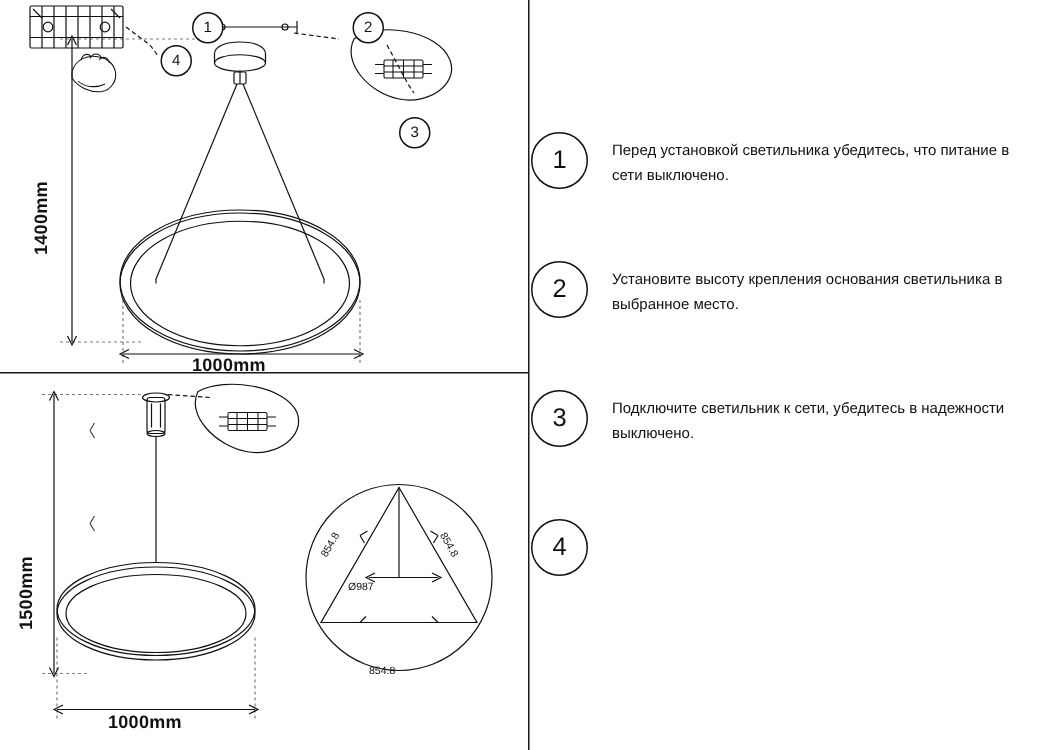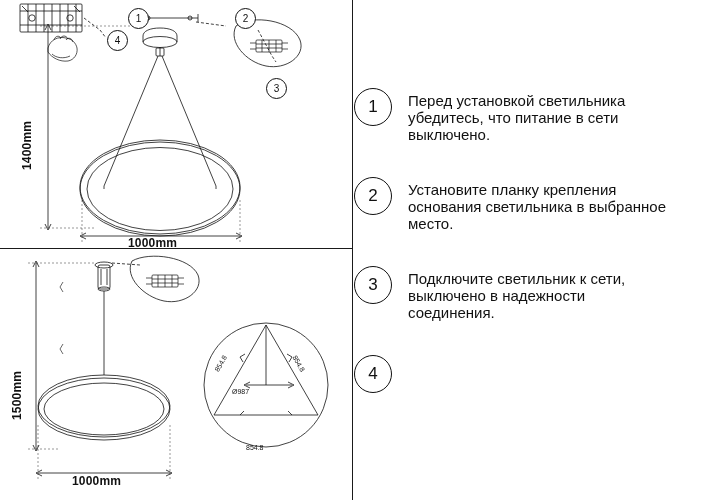--- a/index.html
+++ b/index.html
@@ -79,21 +79,21 @@
     display: flex;
     align-items: center;
     justify-content: center;
     font-size: 17px;
     color: #111111;
     margin-left: -18px;
     margin-right: 16px;
     z-index: 2;
   }
   .step-text {
-    font-size: 15px;
+    font-size: 10px;
     line-height: 17px;
     color: #111111;
     padding-top: 4px;
     max-width: 268px;
   }
 
   
   .bubble {
     position: absolute;
     width: 19px;
@@ -281,26 +281,26 @@
 
   <div class="steps">
 
     <div class="step">
       <div class="step-num">1</div>
       <div class="step-text">Перед установкой светильника убедитесь, что питание в сети выключено.</div>
     </div>
 
     <div class="step">
       <div class="step-num">2</div>
-      <div class="step-text">Установите планку крепления основания светильника в выбранное место.</div>
+      <div class="step-text">Установите высоту крепления основания светильника в выбранное место.</div>
     </div>
 
     <div class="step">
       <div class="step-num">3</div>
-      <div class="step-text">Подключите светильник к сети, выключено в надежности соединения.</div>
+      <div class="step-text">Подключите светильник к сети, убедитесь в надежности выключено.</div>
     </div>
 
     <div class="step">
       <div class="step-num">4</div>
     </div>
 
   </div>
 
 </div>
 

